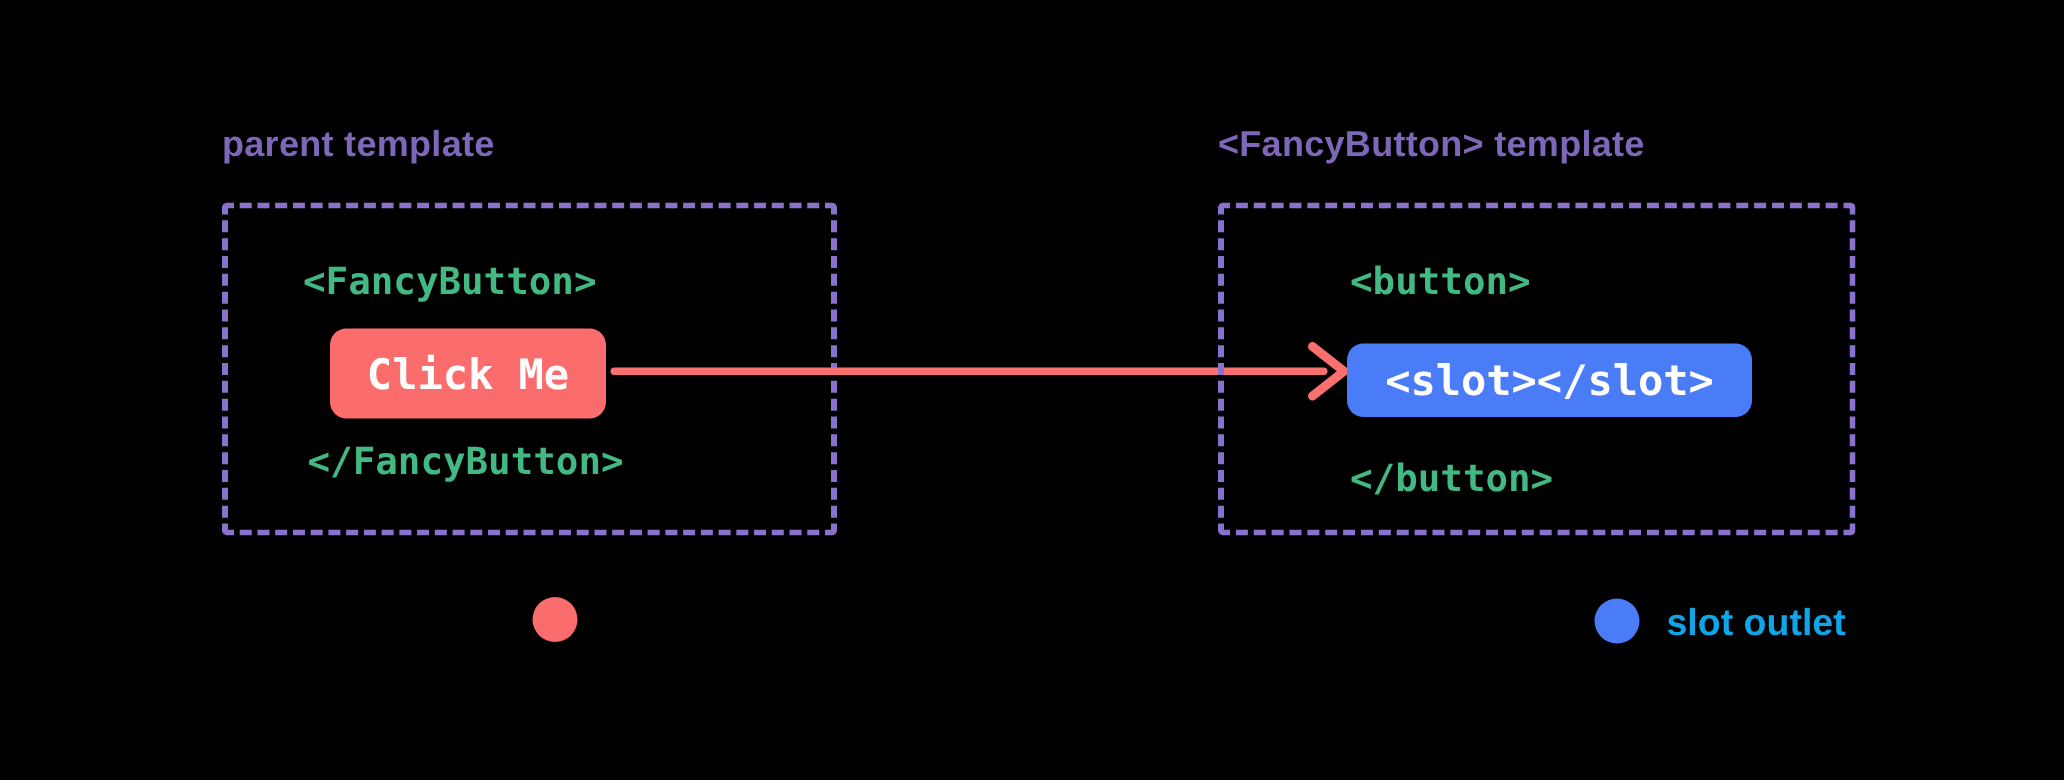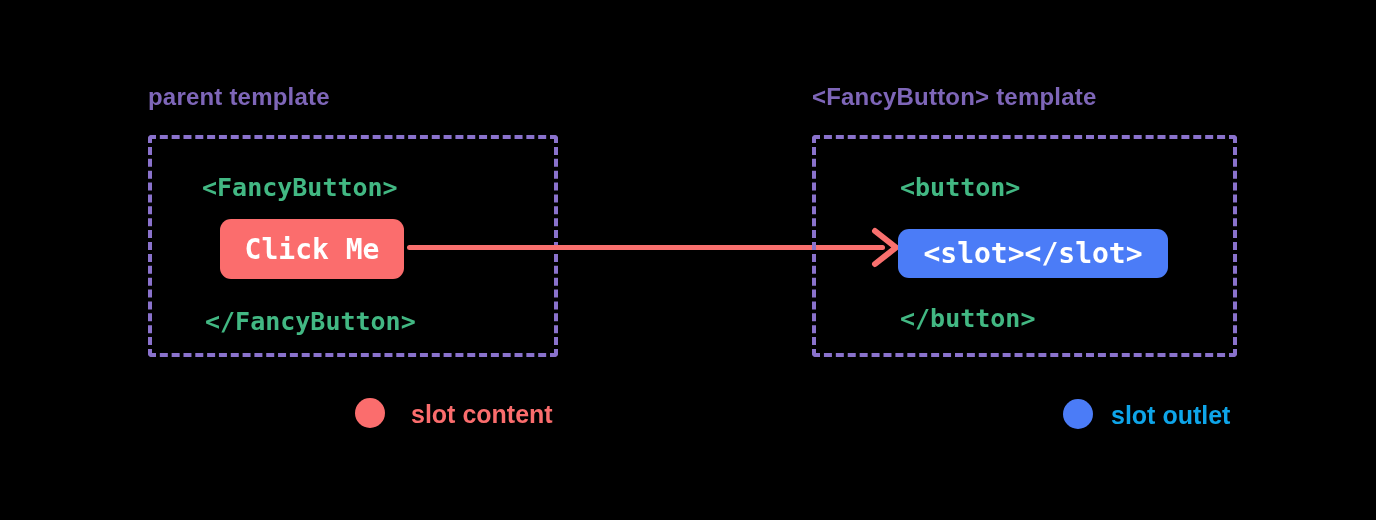--- a/index.html
+++ b/index.html
@@ -50,40 +50,39 @@
 <div class="canvas">
 
   <div class="panel-title" style="left:148px; top:84px;">parent template</div>
 
   <div class="dashed-box" style="left:148px; top:135px; width:410px; height:222px;"></div>
 
   <div class="code" style="left:202px; top:175px;">&lt;FancyButton&gt;</div>
 
   <div class="chip red" style="left:220px; top:219px; width:184px; height:60px;">Click Me</div>
 
-  <div class="code" style="left:205px; top:295px;margin-top:14px;">&lt;/FancyButton&gt;</div>
+  <div class="code" style="left:205px; top:295px;">&lt;/FancyButton&gt;</div>
 
 
   <div class="arrow-line" style="left:407px; top:245px; width:478px;"></div>
 
   <svg class="arrow-head" style="left:870px; top:226px;" width="32" height="44" viewBox="0 0 32 44">
     <polyline points="5,5 26,21.5 5,38" fill="none" stroke="#f9706e" stroke-width="6" stroke-linecap="round" stroke-linejoin="round"></polyline>
   </svg>
 
   <div class="panel-title" style="left:812px; top:84px;">&lt;FancyButton&gt; template</div>
 
   <div class="dashed-box" style="left:812px; top:135px; width:425px; height:222px;"></div>
 
   <div class="code" style="left:900px; top:175px;">&lt;button&gt;</div>
 
   <div class="chip blue" style="left:898px; top:216px; width:270px; height:49px;margin-top:13px;">&lt;slot&gt;&lt;/slot&gt;</div>
 
   <div class="code" style="left:900px; top:306px;">&lt;/button&gt;</div>
 
   <div class="legend-dot red" style="left:355px; top:398px;"></div>
 
-  <div class="legend-label red" style="left:411px; top:401px;">slot content</div>
 
   <div class="legend-dot blue" style="left:1063px; top:399px;"></div>
 
   <div class="legend-label blue" style="left:1111px; top:402px;">slot outlet</div>
 
 </div>
 
 </body></html>

